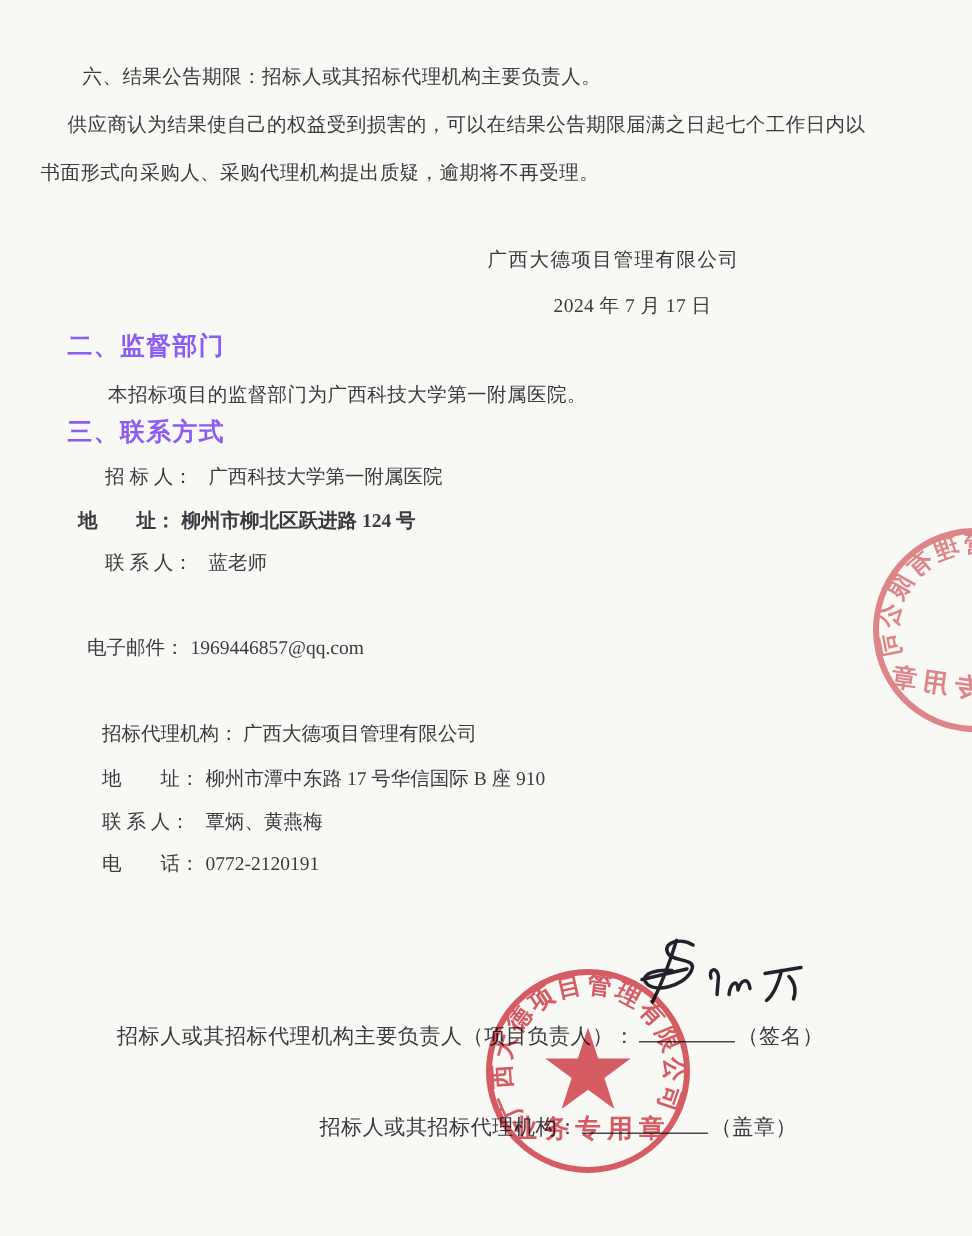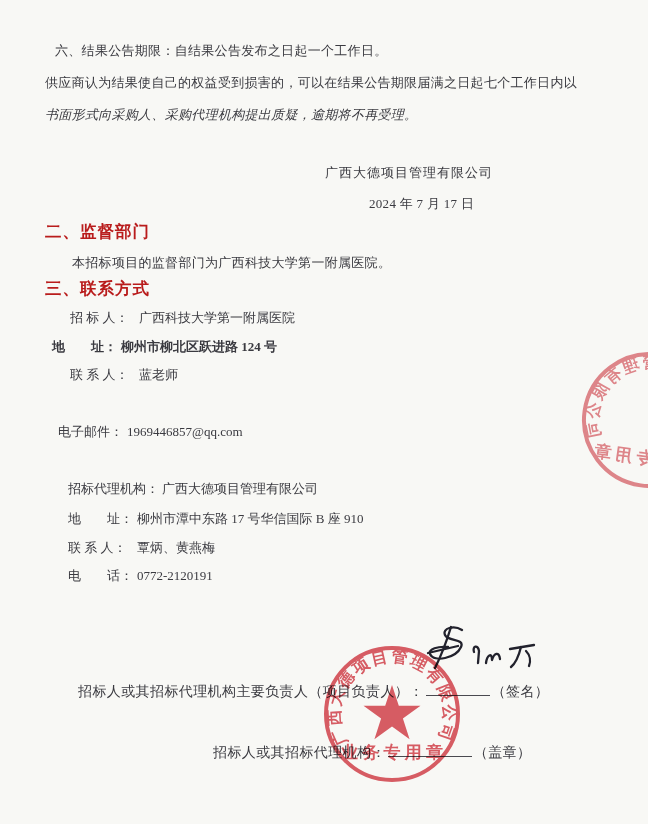--- a/index.html
+++ b/index.html
@@ -7,38 +7,38 @@
     position:relative;
     width:648px;height:824px;
     margin:0 auto;
     background:#f8f8f5;
     overflow:hidden;
     font-family:"Liberation Serif","DejaVu Serif",serif;
     color:#3a3a40;
   }
   .t{position:absolute;white-space:nowrap;font-size:13px;line-height:18px;letter-spacing:.3px;}
   .para{font-size:13px;}
-  .heading{font-weight:700;font-size:16.5px;color:#b91c1c;letter-spacing:1px;font-family:"Liberation Sans","DejaVu Sans",sans-serif;}
+  .heading{font-weight:700;font-size:16.5px;color:#8b5cf6;letter-spacing:1px;font-family:"Liberation Sans","DejaVu Sans",sans-serif;}
   .row{position:absolute;white-space:nowrap;font-size:13px;}
   .row .lbl{display:inline-block;min-width:66px;}
   .row .val{margin-left:3px;}
   .footline{font-size:14px;letter-spacing:.4px;}
   .uline{display:inline-block;height:2px;border-bottom:1.2px solid #4a4a50;vertical-align:baseline;margin:0 2px;}
   .stamp{position:absolute;mix-blend-mode:multiply;}
   .stamp svg{display:block;}
   .sig{position:absolute;mix-blend-mode:multiply;}
 </style>
 </head>
 <body>
 
 <div class="page">
 
-  <div class="t para" style="left:55px;top:42px;">六、结果公告期限：自结果公告发布之日起一个工作日。</div>
+  <div class="t para" style="left:55px;top:42px;">六、结果公告期限：招标人或其招标代理机构主要负责人。</div>
   <div class="t para" style="left:45px;top:74px;">供应商认为结果使自己的权益受到损害的，可以在结果公告期限届满之日起七个工作日内以</div>
-  <div class="t para" style="left:45px;top:106px;font-style:italic;">书面形式向采购人、采购代理机构提出质疑，逾期将不再受理。</div>
+  <div class="t para" style="left:27px;top:106px;">书面形式向采购人、采购代理机构提出质疑，逾期将不再受理。</div>
 
   <div class="t" style="left:325px;top:164px;letter-spacing:1px;">广西大德项目管理有限公司</div>
   <div class="t" style="left:369px;top:195px;">2024 年 7 月 17 日</div>
 
   <div class="t heading" style="left:45px;top:222px;">二、监督部门</div>
   <div class="t" style="left:72px;top:254px;">本招标项目的监督部门为广西科技大学第一附属医院。</div>
 
   <div class="t heading" style="left:45px;top:279px;">三、联系方式</div>
 
   <div class="row" style="left:70px;top:309px;">

